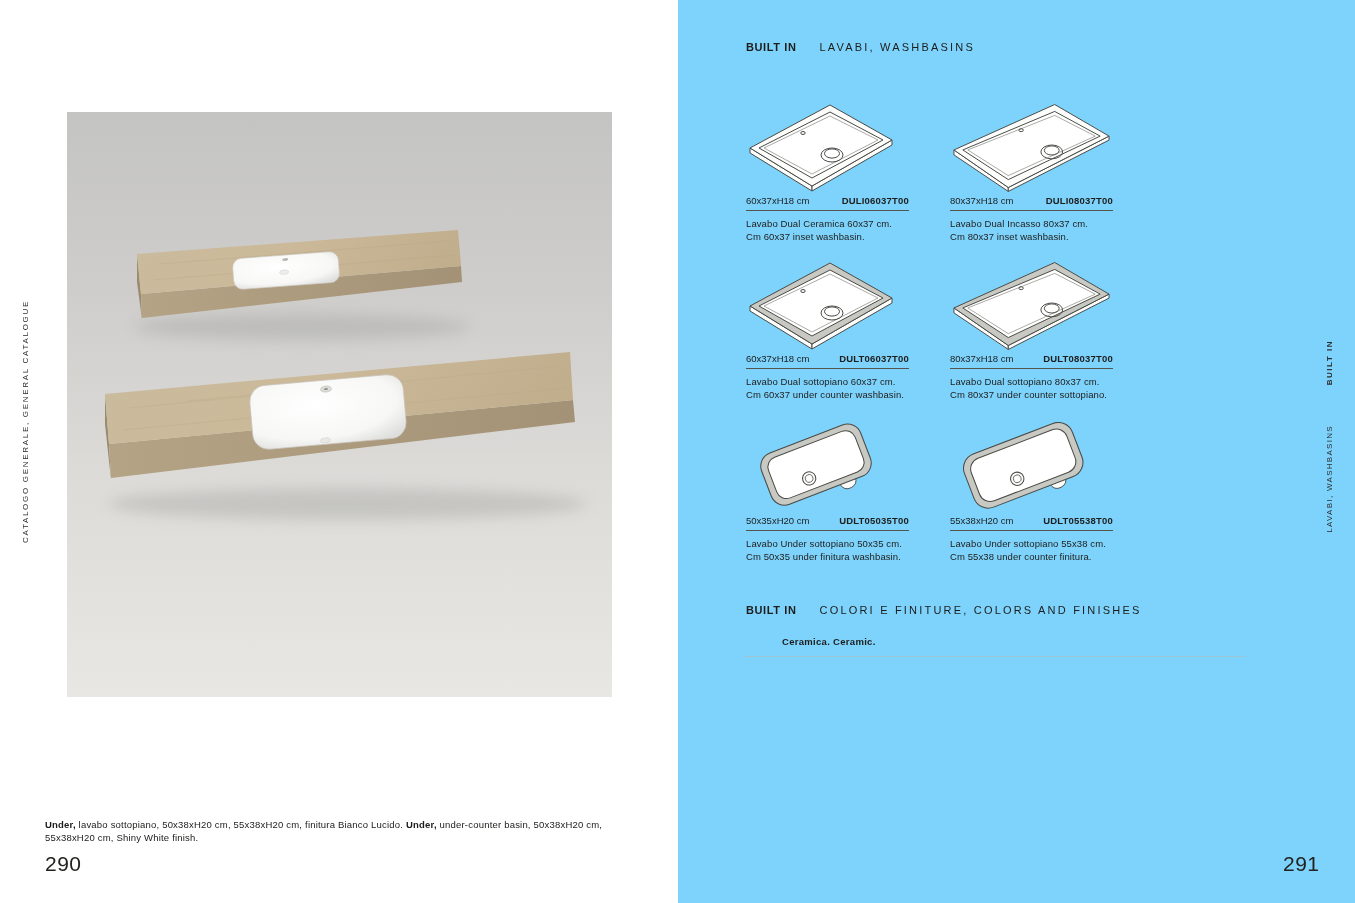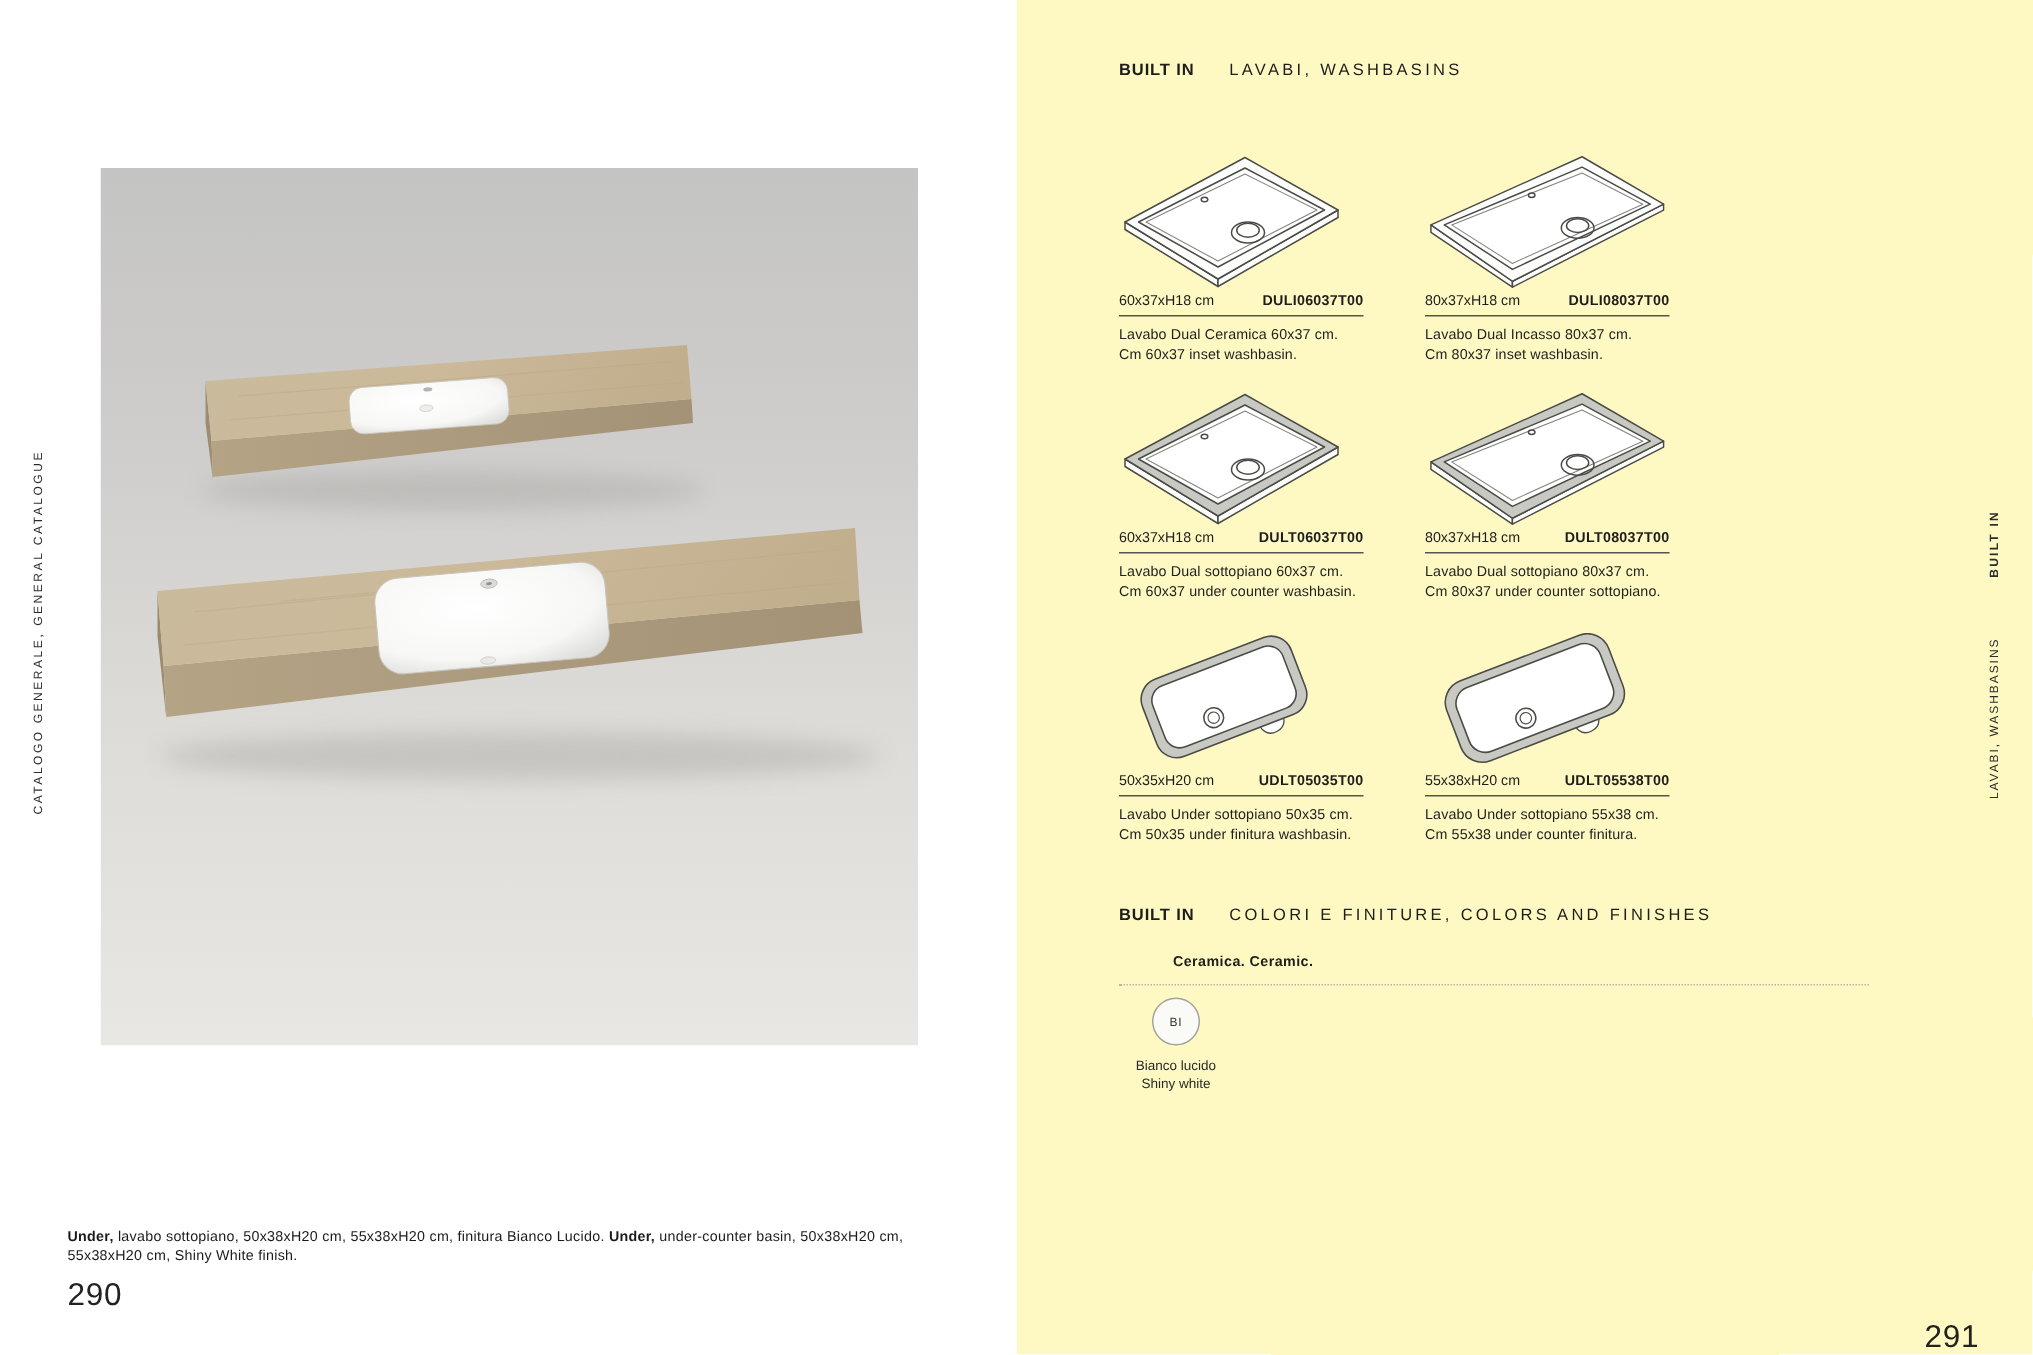--- a/index.html
+++ b/index.html
@@ -15,24 +15,24 @@
   
   #left-page{left:0;top:0;width:678px;height:903px;background:#ffffff;}
   .vlabel{
     position:absolute;writing-mode:vertical-rl;transform:rotate(180deg);
     font-size:8px;letter-spacing:1.7px;color:#2c2c2a;white-space:nowrap;
   }
   #photo-frame{left:67px;top:112px;width:545px;height:585px;}
   #caption{left:45px;top:808px;width:562px;font-size:9.5px;line-height:13px;color:#1b1b19;letter-spacing:0.2px;}
   .pagenum{font-size:21px;color:#222220;letter-spacing:0.5px;}
   #left-pagenum{left:45px;top:852px;text-align:right;}
-  #right-pagenum{left:1283px;top:852px;margin-top:28px;}
+  #right-pagenum{left:1283px;top:852px;}
 
   
-  #right-page{left:678px;top:0;width:677px;height:903px;background:#fef9c3;}
+  #right-page{left:678px;top:0;width:677px;height:903px;background:#7dd3fc;}
   .hdr{font-size:11px;white-space:nowrap;}
   .hdr .cat{font-weight:bold;letter-spacing:0.6px;margin-right:20px;}
   .hdr .sec{letter-spacing:2.2px;}
   #rp-header{left:68px;top:41px;}
   #fin-header{left:68px;top:604px;}
 
   .cell{position:absolute;width:163px;}
   .draw{display:flex;align-items:flex-end;}
   .meta{display:flex;justify-content:space-between;align-items:baseline;font-size:9.5px;margin-top:3px;}
   .meta .code{font-weight:bold;letter-spacing:0.2px;}
@@ -280,27 +280,18 @@
   </div>
 
   <div id="fin-header" class="abs hdr">
     <span class="cat">BUILT IN</span>
     <span class="sec">COLORI E FINITURE, COLORS AND FINISHES</span>
   </div>
 
   <div id="ceramic-label" class="abs">Ceramica. Ceramic.</div>
   <div id="dotline" class="abs"></div>
 
-  <div id="swatch-block" class="abs">
-    <div id="swatch-circle">
-      <span>BI</span>
-    </div>
-    <div id="swatch-names">
-      <div>Bianco lucido</div>
-      <div>Shiny white</div>
-    </div>
-  </div>
 </div>
 
 <div id="tab-builtin" class="vtab">BUILT IN</div>
 <div id="tab-section" class="vtab">LAVABI, WASHBASINS</div>
 
 <div id="right-pagenum" class="abs pagenum">291</div>
 
 </body></html>

